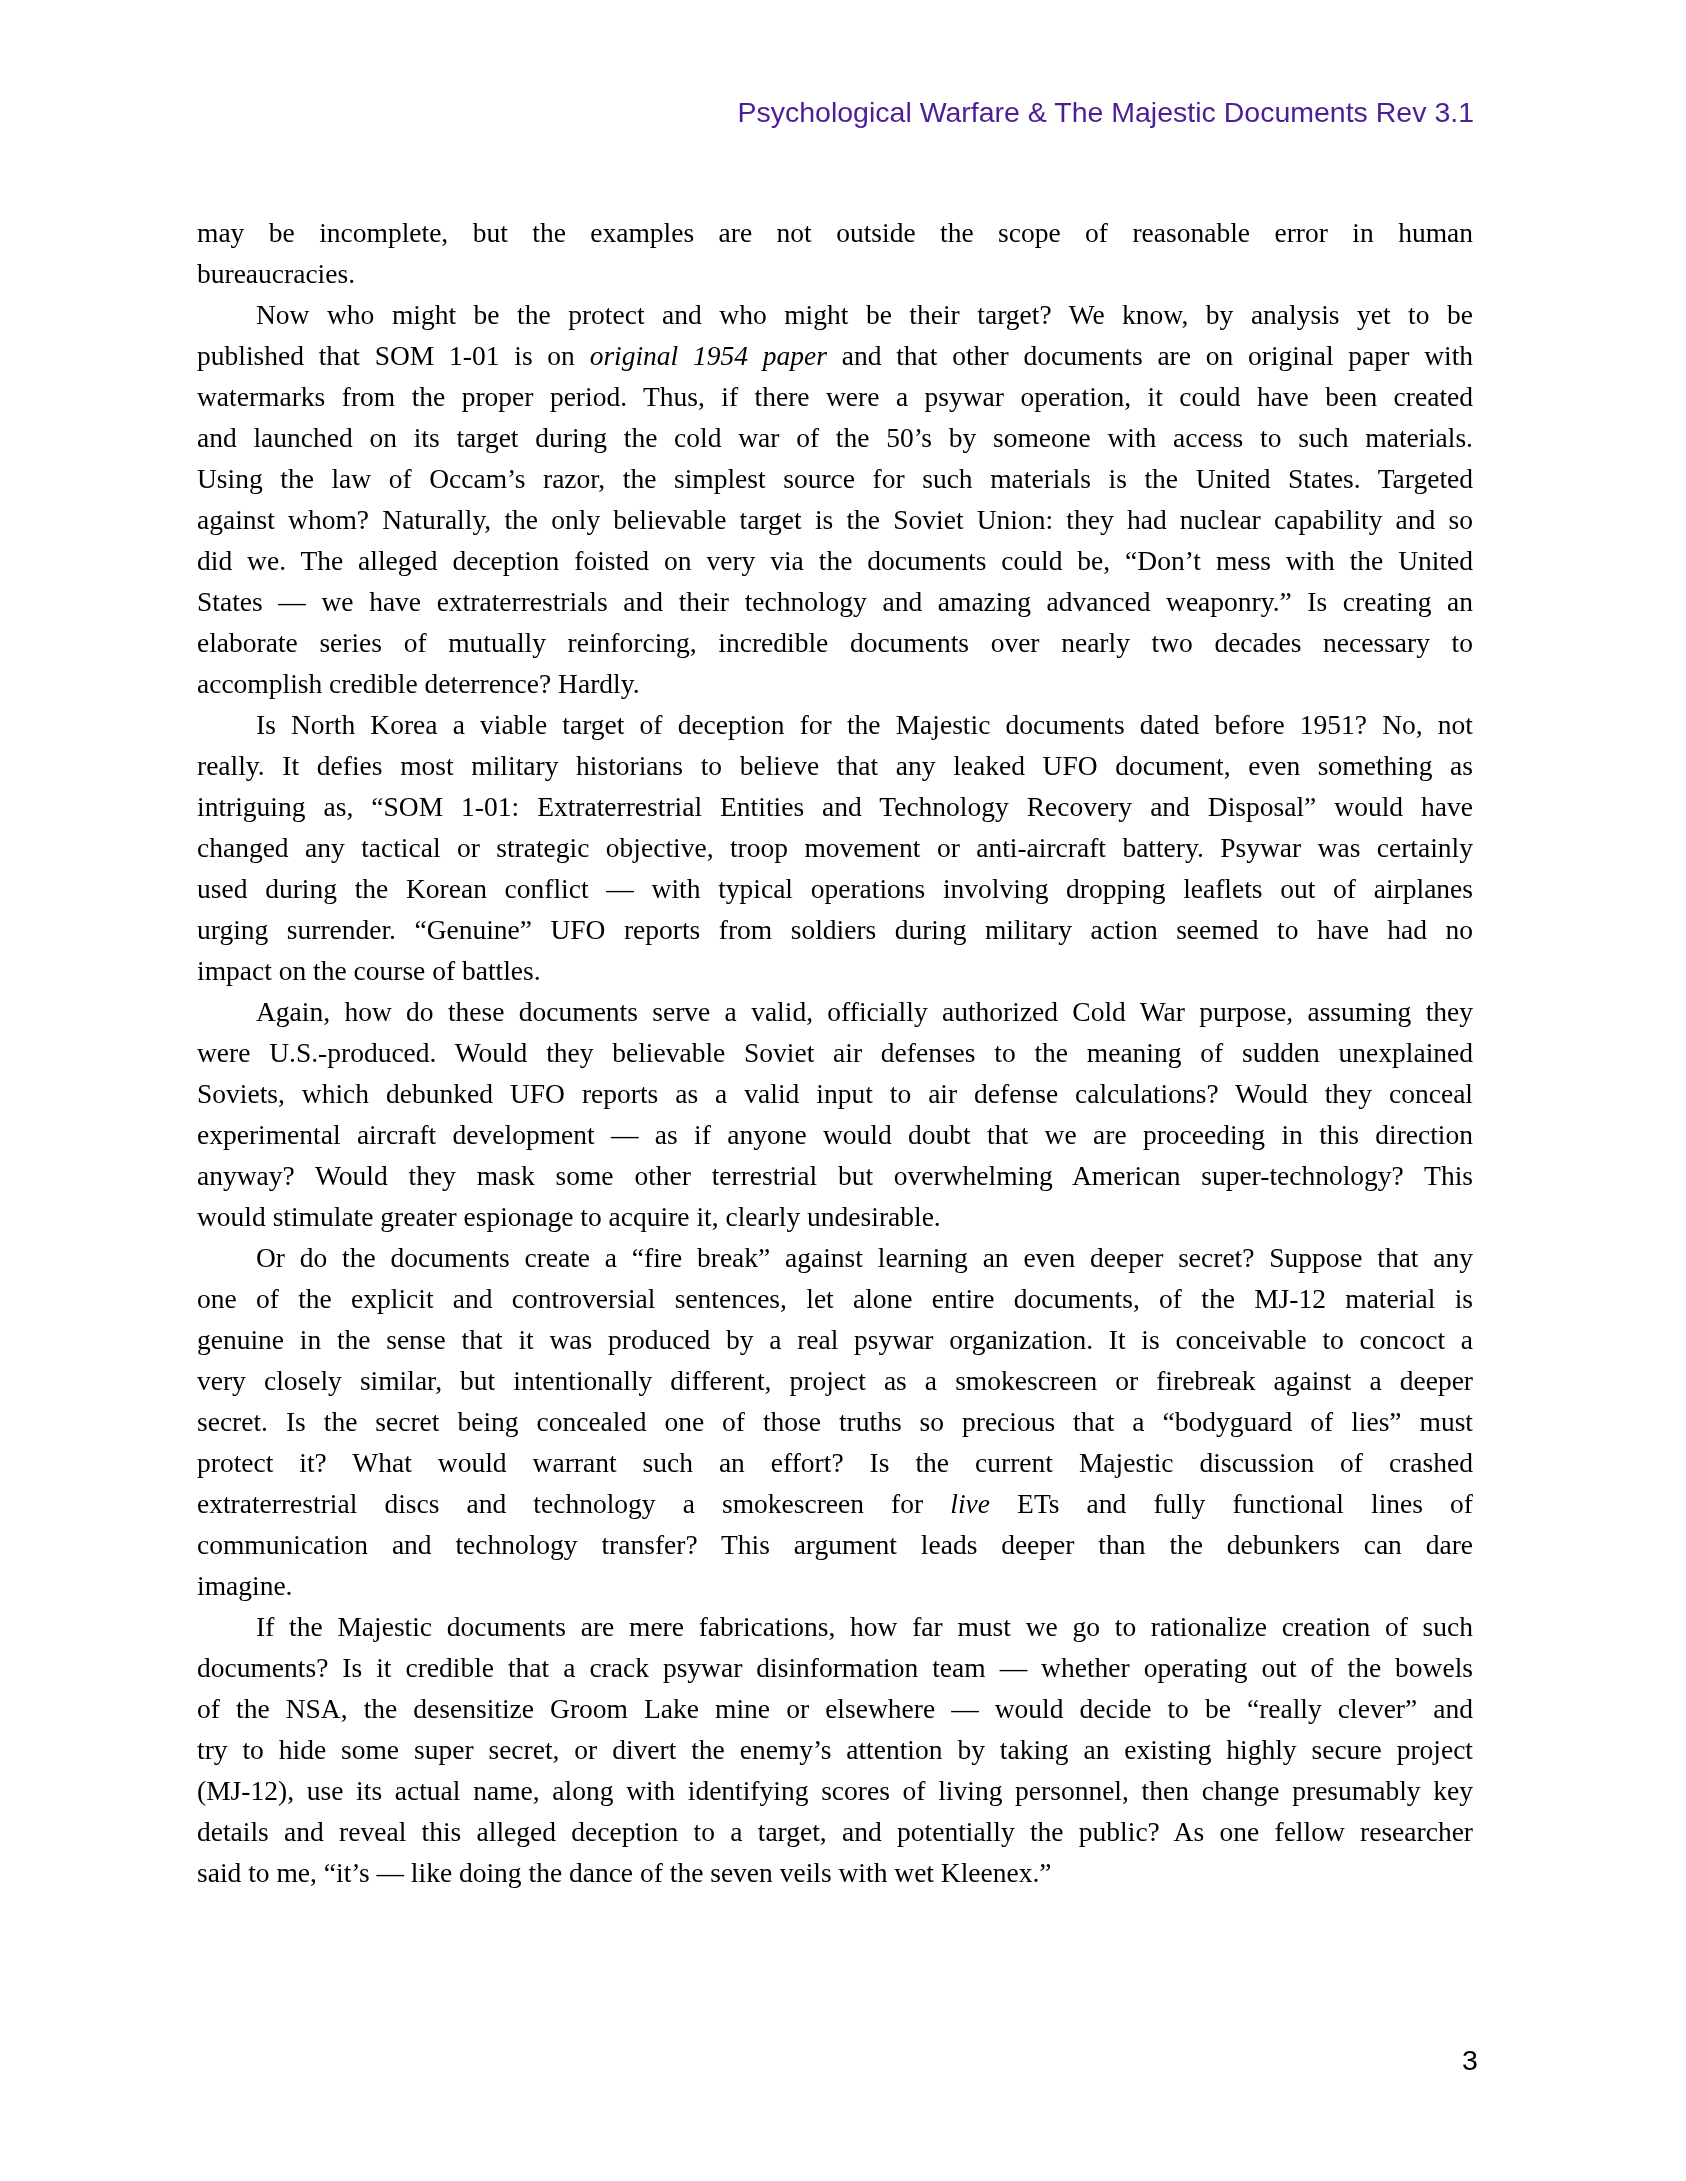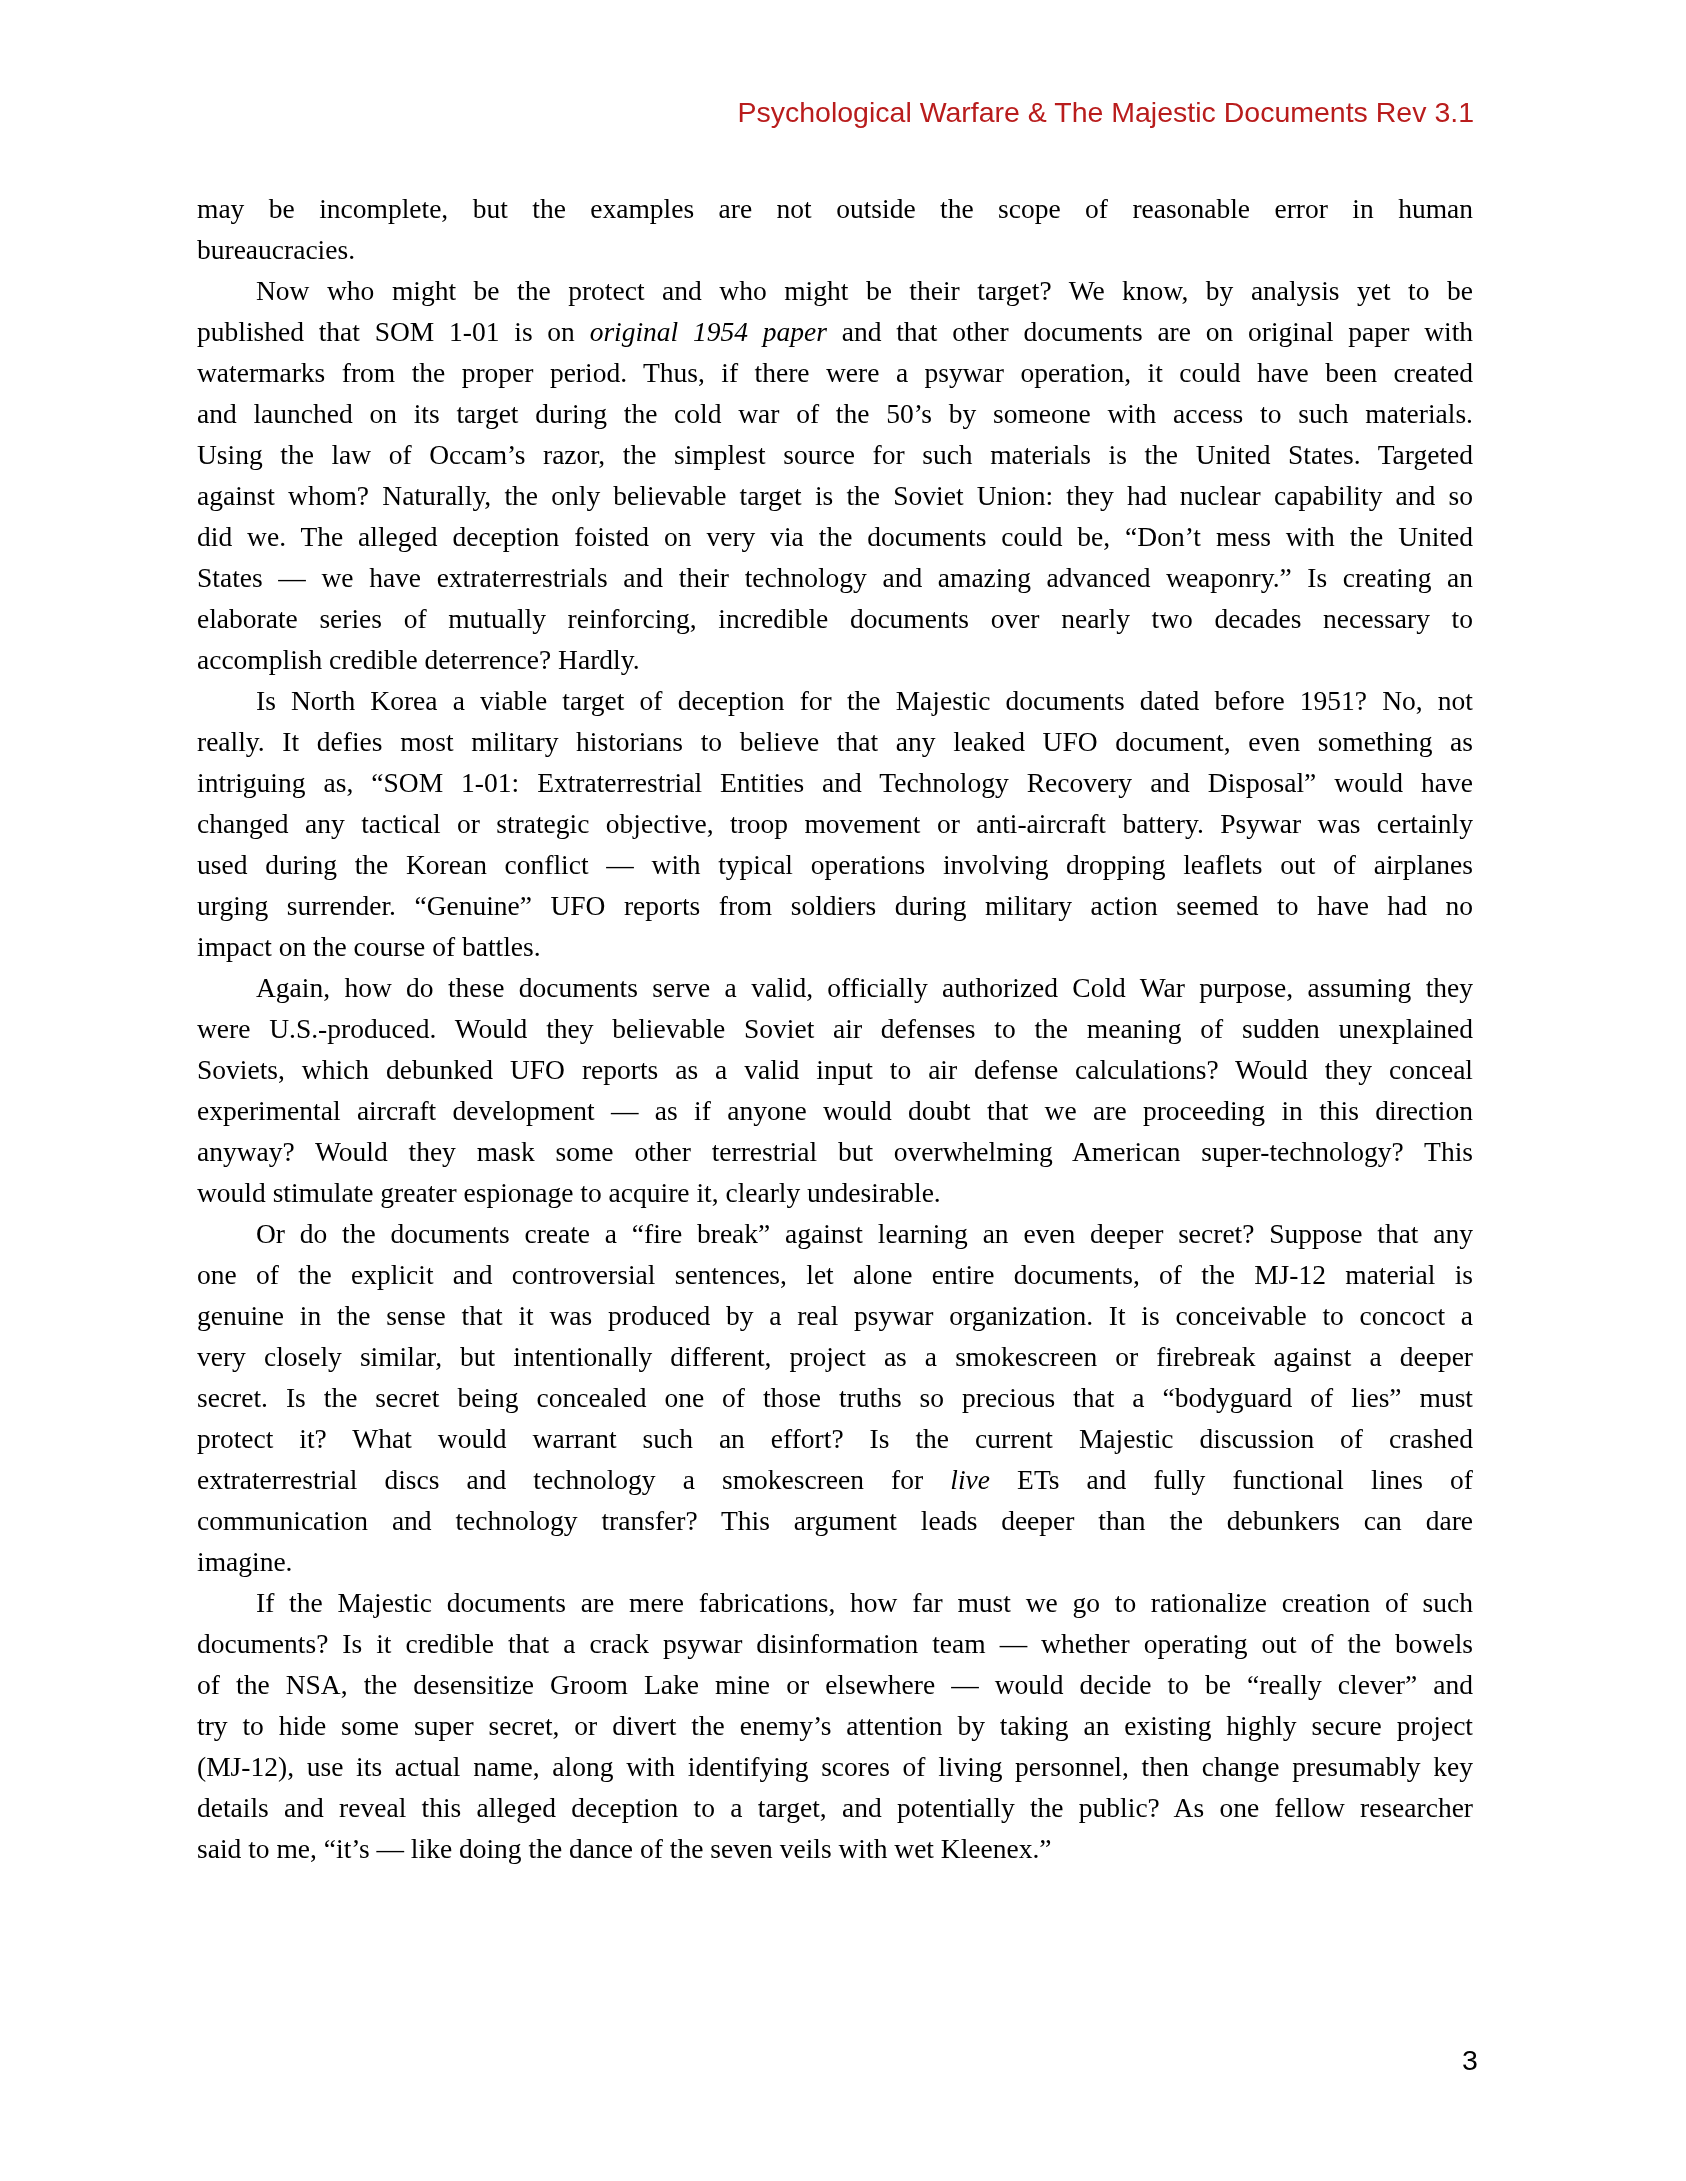--- a/index.html
+++ b/index.html
@@ -1,23 +1,23 @@
 <!DOCTYPE html>
 <html style="font-size:14.7px"><head>
 <meta charset="utf-8">
 <style>
   html, body { margin: 0; padding: 0; background: #ffffff; }
   body { width: 1686px; height: 2182px; position: relative; overflow: hidden; }
   .header {
     position: absolute; right: 212px; top: 96px;
-    font-family: "Liberation Sans", sans-serif; font-size: 28.5px; color: #b91c1c;
+    font-family: "Liberation Sans", sans-serif; font-size: 28.5px; color: #4c1d95;
     white-space: nowrap;
   }
   .body-text {
-    position: absolute; left: 197px; top: 188px; width: 1276px;
+    position: absolute; left: 197px; top: 212px; width: 1276px;
     font-family: "Liberation Serif", serif; font-size: 27.5px; color: #000;
   }
   .line {
     height: 41px; line-height: 41px; white-space: nowrap;
     text-align: justify; text-align-last: justify; overflow: visible;
   }
   .line.last { text-align-last: left; }
   .line.indent { padding-left: 59px; }
   .pagenum {
     position: absolute; left: 1462px; top: 2044px;

